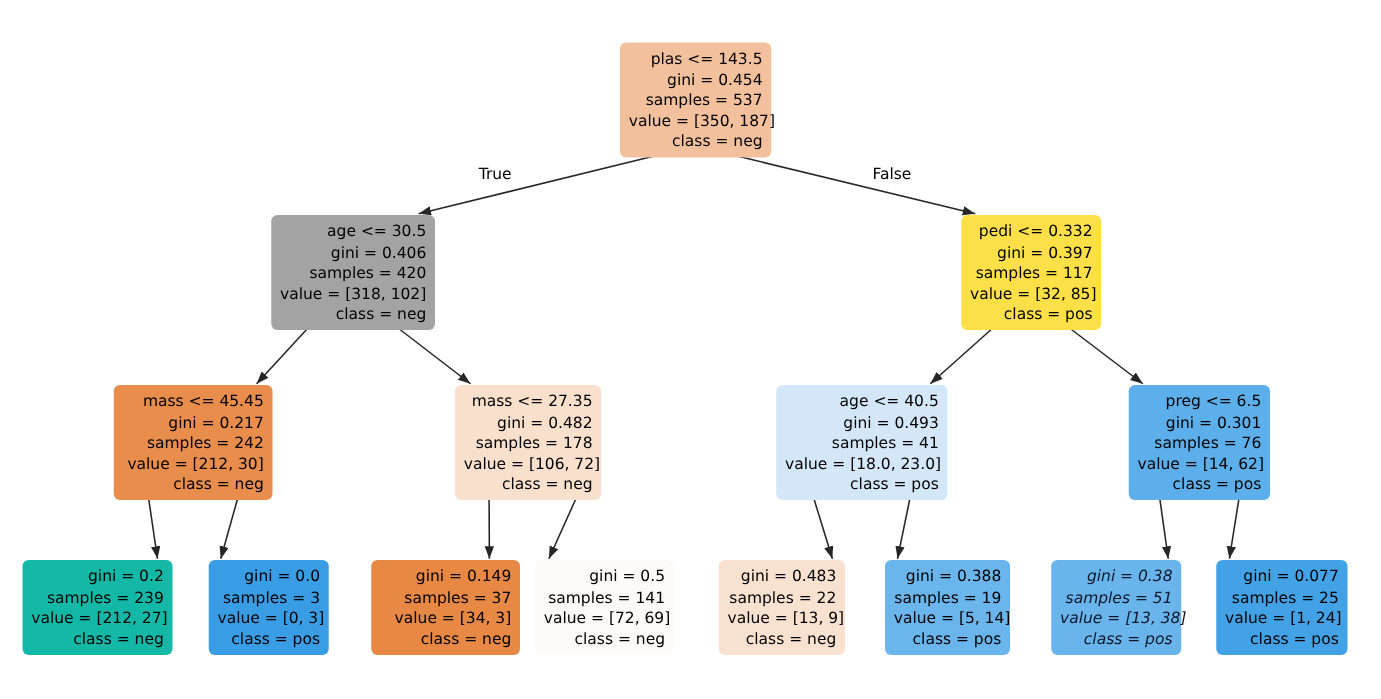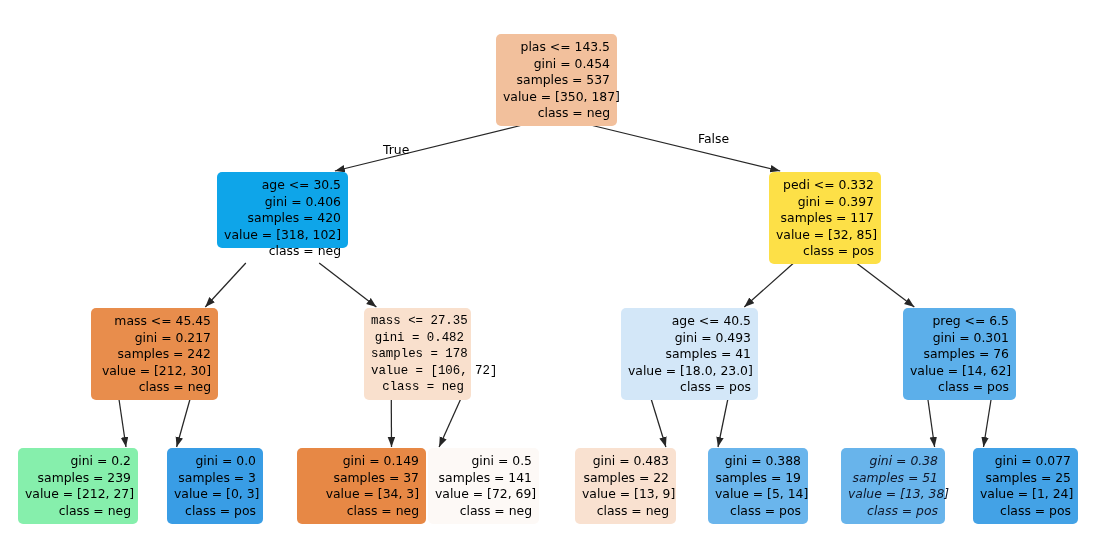--- a/index.html
+++ b/index.html
@@ -72,75 +72,75 @@
       <line x1="927.86" y1="399" x2="934.6" y2="447" stroke="#262626" stroke-width="1.25" marker-end="url(#arrowhead)"></line>
       <line x1="991.14" y1="399" x2="983.5" y2="447" stroke="#262626" stroke-width="1.25" marker-end="url(#arrowhead)"></line>
     </svg>
 <div class="tree-node" style="left: 496px; top: 34px; width: 121px; height: 92px; background: rgb(242, 192, 156); color: rgb(0, 0, 0);">
       <span class="nline">plas &lt;= 143.5</span>
       <span class="nline">gini = 0.454</span>
       <span class="nline">samples = 537</span>
       <span class="nline">value = [350, 187]</span>
       <span class="nline">class = neg</span>
     </div>
-    <div class="tree-node" style="left: 217px; top: 172px; width: 131px; height: 76px; background: #0ea5e9; color: rgb(0, 0, 0);">
+    <div class="tree-node" style="left: 217px; top: 172px; width: 131px; height: 92px; background: #a3a3a3; color: rgb(0, 0, 0);">
       <span class="nline">age &lt;= 30.5</span>
       <span class="nline">gini = 0.406</span>
       <span class="nline">samples = 420</span>
       <span class="nline">value = [318, 102]</span>
       <span class="nline">class = neg</span>
     </div>
     <div class="tree-node" style="left: 769px; top: 172px; width: 112px; height: 92px; background: #fde047; color: rgb(0, 0, 0);">
       <span class="nline">pedi &lt;= 0.332</span>
       <span class="nline">gini = 0.397</span>
       <span class="nline">samples = 117</span>
       <span class="nline">value = [32, 85]</span>
       <span class="nline">class = pos</span>
     </div>
     <div class="tree-node" style="left: 91px; top: 308px; width: 127px; height: 92px; background: rgb(232, 141, 76); color: rgb(0, 0, 0);">
       <span class="nline">mass &lt;= 45.45</span>
       <span class="nline">gini = 0.217</span>
       <span class="nline">samples = 242</span>
       <span class="nline">value = [212, 30]</span>
       <span class="nline">class = neg</span>
     </div>
-    <div class="tree-node" style="left: 364px; top: 308px; width: 107px; height: 92px; background: rgb(249, 224, 205); color: rgb(0, 0, 0); font-family: Liberation Mono, monospace;">
+    <div class="tree-node" style="left: 364px; top: 308px; width: 117px; height: 92px; background: rgb(249, 224, 205); color: rgb(0, 0, 0);">
       <span class="nline">mass &lt;= 27.35</span>
       <span class="nline">gini = 0.482</span>
       <span class="nline">samples = 178</span>
       <span class="nline">value = [106, 72]</span>
       <span class="nline">class = neg</span>
     </div>
     <div class="tree-node" style="left: 621px; top: 308px; width: 137px; height: 92px; background: rgb(211, 231, 248); color: rgb(0, 0, 0);">
       <span class="nline">age &lt;= 40.5</span>
       <span class="nline">gini = 0.493</span>
       <span class="nline">samples = 41</span>
       <span class="nline">value = [18.0, 23.0]</span>
       <span class="nline">class = pos</span>
     </div>
     <div class="tree-node" style="left: 903px; top: 308px; width: 113px; height: 92px; background: rgb(92, 175, 234); color: rgb(0, 0, 0);">
       <span class="nline">preg &lt;= 6.5</span>
       <span class="nline">gini = 0.301</span>
       <span class="nline">samples = 76</span>
       <span class="nline">value = [14, 62]</span>
       <span class="nline">class = pos</span>
     </div>
-    <div class="tree-node" style="left: 18px; top: 448px; width: 120px; height: 76px; background: #86efac; color: rgb(0, 0, 0);">
+    <div class="tree-node" style="left: 18px; top: 448px; width: 120px; height: 76px; background: #14b8a6; color: rgb(0, 0, 0);">
       <span class="nline">gini = 0.2</span>
       <span class="nline">samples = 239</span>
       <span class="nline">value = [212, 27]</span>
       <span class="nline">class = neg</span>
     </div>
     <div class="tree-node" style="left: 167px; top: 448px; width: 96px; height: 76px; background: rgb(57, 157, 229); color: rgb(0, 0, 0);">
       <span class="nline">gini = 0.0</span>
       <span class="nline">samples = 3</span>
       <span class="nline">value = [0, 3]</span>
       <span class="nline">class = pos</span>
     </div>
-    <div class="tree-node" style="left: 297px; top: 448px; width: 129px; height: 76px; background: rgb(231, 136, 69); color: rgb(0, 0, 0);">
+    <div class="tree-node" style="left: 297px; top: 448px; width: 119px; height: 76px; background: rgb(231, 136, 69); color: rgb(0, 0, 0);">
       <span class="nline">gini = 0.149</span>
       <span class="nline">samples = 37</span>
       <span class="nline">value = [34, 3]</span>
       <span class="nline">class = neg</span>
     </div>
     <div class="tree-node" style="left: 428px; top: 448px; width: 111px; height: 76px; background: rgb(253, 249, 246); color: rgb(0, 0, 0);">
       <span class="nline">gini = 0.5</span>
       <span class="nline">samples = 141</span>
       <span class="nline">value = [72, 69]</span>
       <span class="nline">class = neg</span>
@@ -162,15 +162,15 @@
       <span class="nline">samples = 51</span>
       <span class="nline">value = [13, 38]</span>
       <span class="nline">class = pos</span>
     </div>
     <div class="tree-node" style="left: 973px; top: 448px; width: 105px; height: 76px; background: rgb(67, 162, 230); color: rgb(0, 0, 0);">
       <span class="nline">gini = 0.077</span>
       <span class="nline">samples = 25</span>
       <span class="nline">value = [1, 24]</span>
       <span class="nline">class = pos</span>
     </div>
-    <div class="edge-label" style="left: 383px; top: 142px;">True</div>
+    <div class="edge-label" style="left: 383px; top: 131px;">True</div>
     <div class="edge-label" style="left: 698px; top: 131px;">False</div>
   </div>
 
 </body></html>

